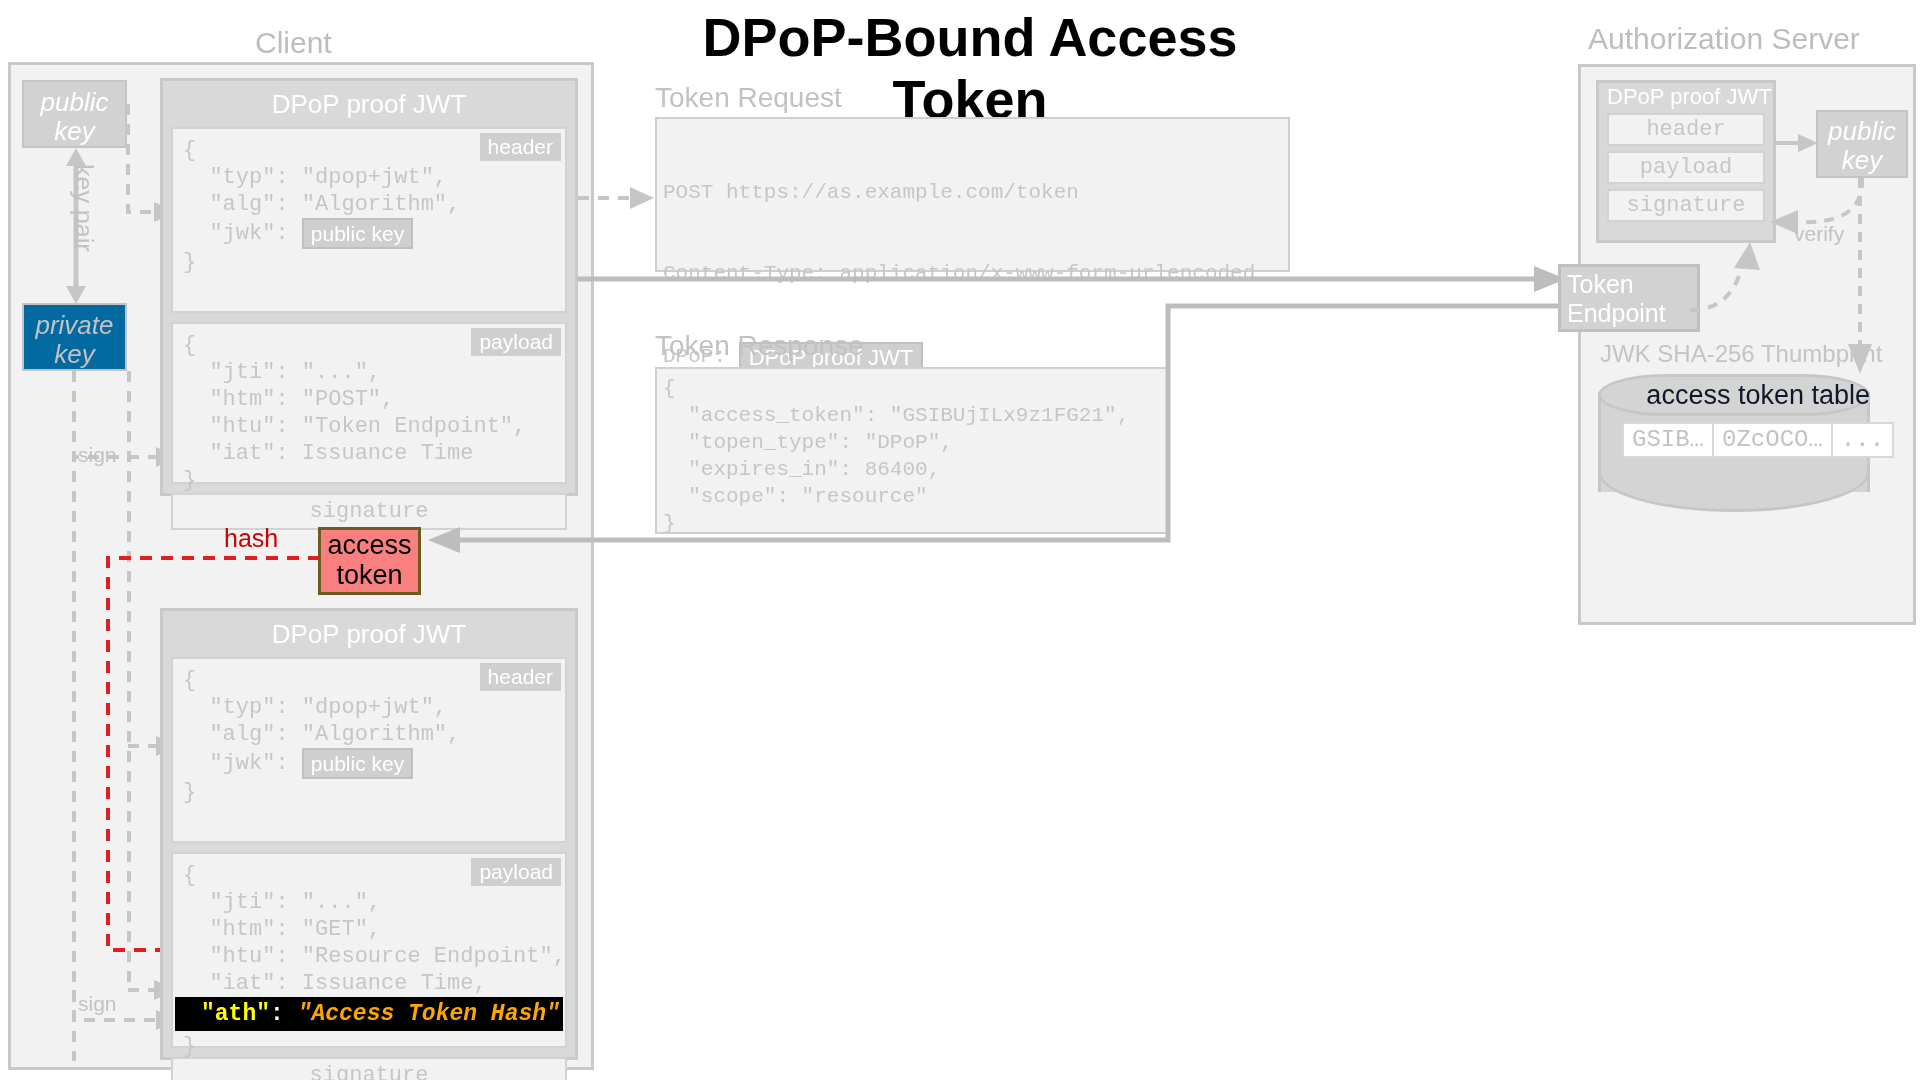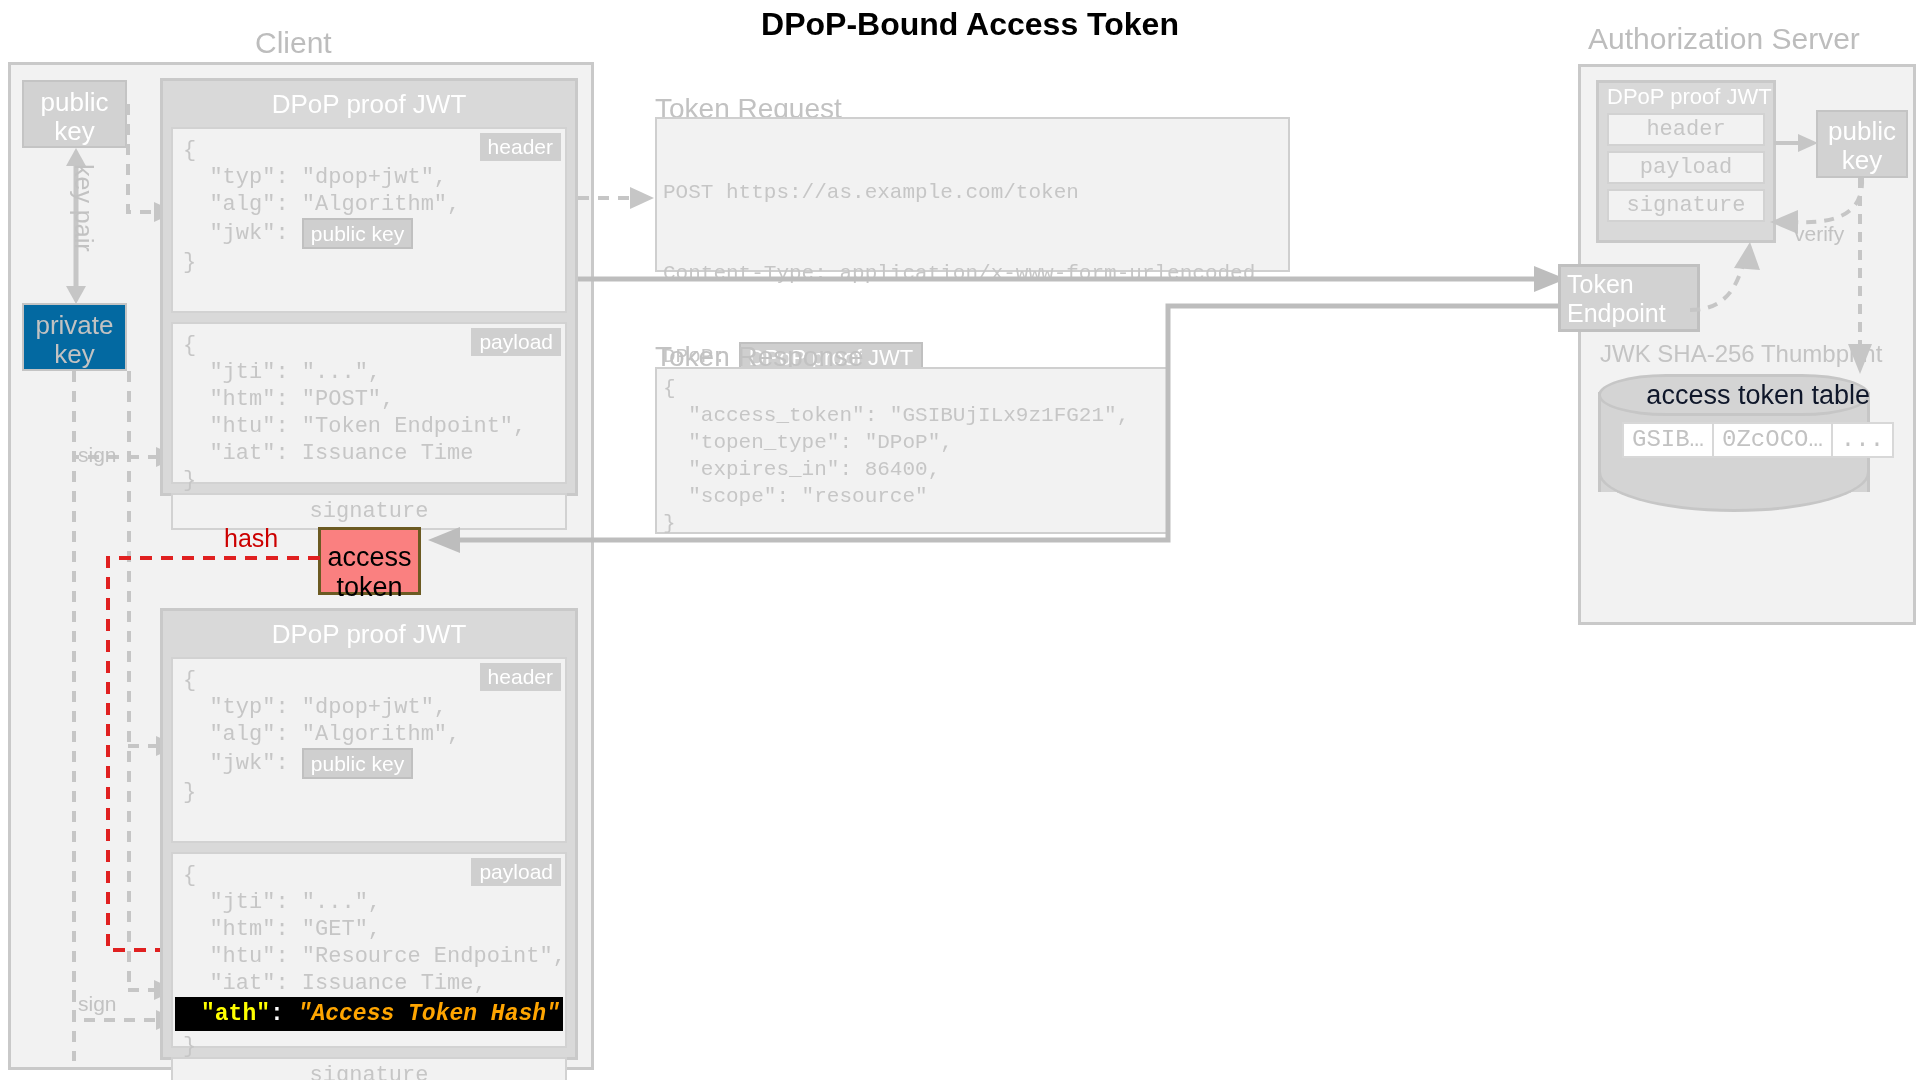--- a/index.html
+++ b/index.html
@@ -16,25 +16,25 @@
   .jwt-title{color:#ffffff;font-size:26px;text-align:center;line-height:34px;}
   .seg{background:#f2f2f2;border:2px solid #d2d2d2;box-sizing:border-box;position:relative;}
   .seg-tag{position:absolute;right:4px;top:4px;background:#cfcfcf;color:#ffffff;
            font-size:21px;padding:1px 8px;line-height:26px;}
   .mono{font-family:"Liberation Mono",monospace;color:#c6c6c6;font-size:22px;
         line-height:27px;white-space:pre;}
   .sig{background:#f2f2f2;border:2px solid #d2d2d2;box-sizing:border-box;
        font-family:"Liberation Mono",monospace;color:#c6c6c6;font-size:22px;
        text-align:center;}
 
-  .key-box{box-sizing:border-box;text-align:center;font-size:26px;line-height:29px;}
+  .key-box{box-sizing:border-box;text-align:center;font-size:26px;line-height:29px;font-style:italic;}
   .key-pub{background:#d2d2d2;border:2px solid #c4c4c4;color:#ffffff;}
   .key-priv{background:#0369a1;border:2px solid #c4c4c4;color:#c2c2c2;}
 
-  .req-title{color:#c2c2c2;font-size:28px;white-space:nowrap;margin-top:11px;}
+  .req-title{color:#c2c2c2;font-size:28px;white-space:nowrap;}
   .req-body{background:#f2f2f2;border:2px solid #cfcfcf;box-sizing:border-box;
             font-family:"Liberation Mono",monospace;color:#c6c6c6;font-size:21px;
             line-height:27px;white-space:pre;}
   .chip{display:inline-block;background:#cfcfcf;border:2px solid #c0c0c0;color:#ffffff;
         font-family:"Liberation Sans",sans-serif;font-size:22px;padding:0px 8px;
         line-height:28px;vertical-align:-3px;}
   .chip-sm{display:inline-block;background:#cfcfcf;border:2px solid #c0c0c0;color:#ffffff;
         font-family:"Liberation Sans",sans-serif;font-size:21px;padding:0 7px;
         line-height:27px;vertical-align:-2px;}
 
@@ -62,21 +62,21 @@
 
   table.att{border-collapse:collapse;font-family:"Liberation Mono",monospace;}
   table.att td{border:2px solid #d8d8d8;color:#c2c2c2;font-size:24px;padding:1px 8px;
                background:#ffffff;line-height:30px;}
   .db-top{background:#d4d4d4;border:3px solid #c6c6c6;border-radius:50%/100%;}
   .db-label{color:#0f172a;font-size:27px;text-align:right;}
 </style>
 </head>
 <body>
 
-<div class="abs" style="left:620px;top:6px;width:700px;text-align:center;font-size:32px;font-weight:bold;color:#000;">DPoP-Bound Access Token</div>
+<div class="abs" style="left:620px;top:6px;width:700px;text-align:center;font-size:54px;font-weight:bold;color:#000;">DPoP-Bound Access Token</div>
 
 <div class="abs panel-title" style="left:255px;top:26px;">Client</div>
 
 <div class="abs outer-panel" style="left:8px;top:62px;width:586px;height:1008px;"></div>
 
 <div class="abs key-box key-pub" style="left:22px;top:80px;width:105px;height:68px;padding-top:6px;white-space:pre;">public
 key</div>
 
 <div class="abs key-box key-priv" style="left:22px;top:303px;width:105px;height:68px;padding-top:6px;white-space:pre;">private
 key</div>
@@ -139,21 +139,21 @@
   "htu": "Token Endpoint",
   "iat": Issuance Time
 }</div>
   </div>
 
   <div class="sig" style="margin:9px 8px 0 8px;height:37px;line-height:34px;">signature</div>
 </div>
 
 <div class="abs hash-lbl" style="left:224px;top:524px;">hash</div>
 
-<div class="abs token-red" style="left:318px;top:527px;width:103px;height:68px;padding-top:12px;white-space:pre;">access
+<div class="abs token-red" style="left:318px;top:527px;width:103px;height:68px;padding-top:0;white-space:pre;">access
 token</div>
 
 <svg class="abs" style="left:96px;top:548px;width:240px;height:412px;" width="240" height="412">
   <path d="M224 10 L12 10 L12 402 L186 402" fill="none" stroke="#e02020" stroke-width="4" stroke-dasharray="12,9"></path>
   <polygon points="210,402 184,390 184,414" fill="#f07a7a" stroke="#333" stroke-width="2"></polygon>
 </svg>
 
 <div class="abs jwt-box" style="left:160px;top:608px;width:418px;height:452px;">
   <div class="jwt-title" style="margin-top:6px;">DPoP proof JWT</div>
 

